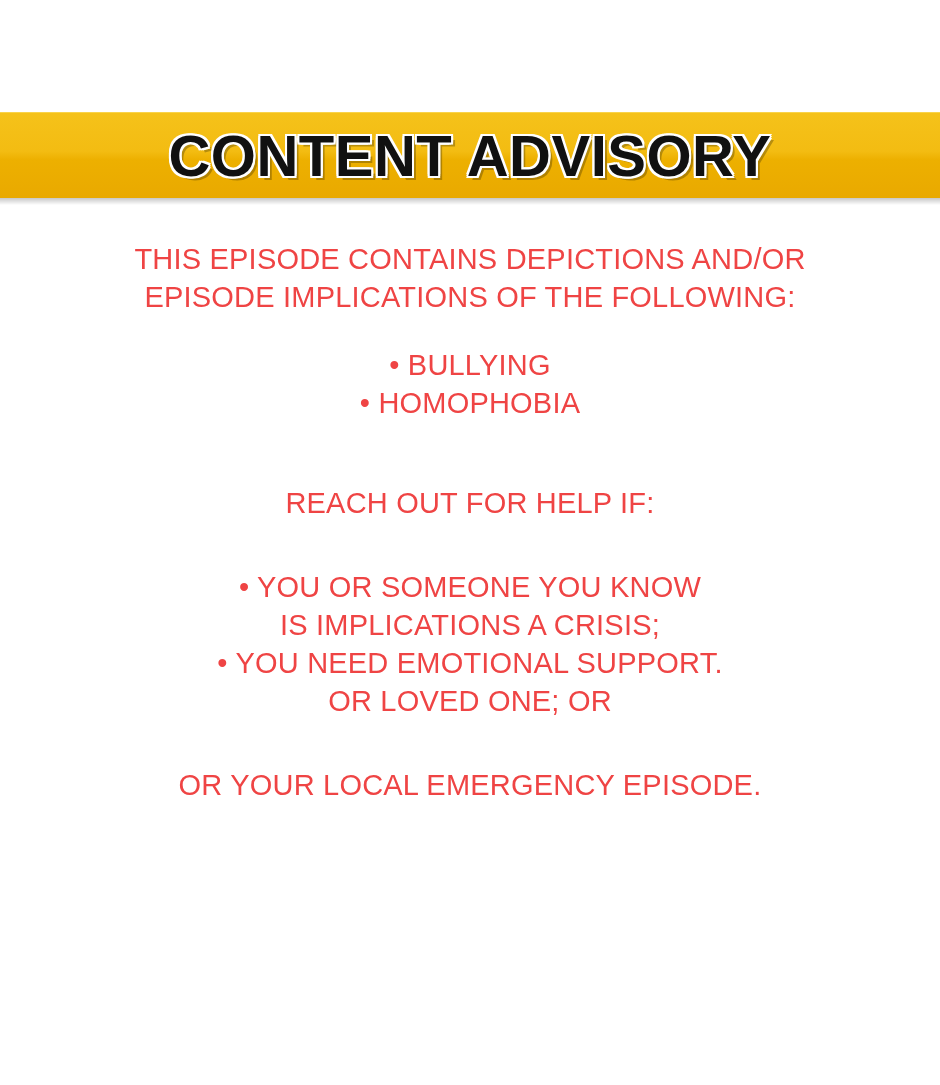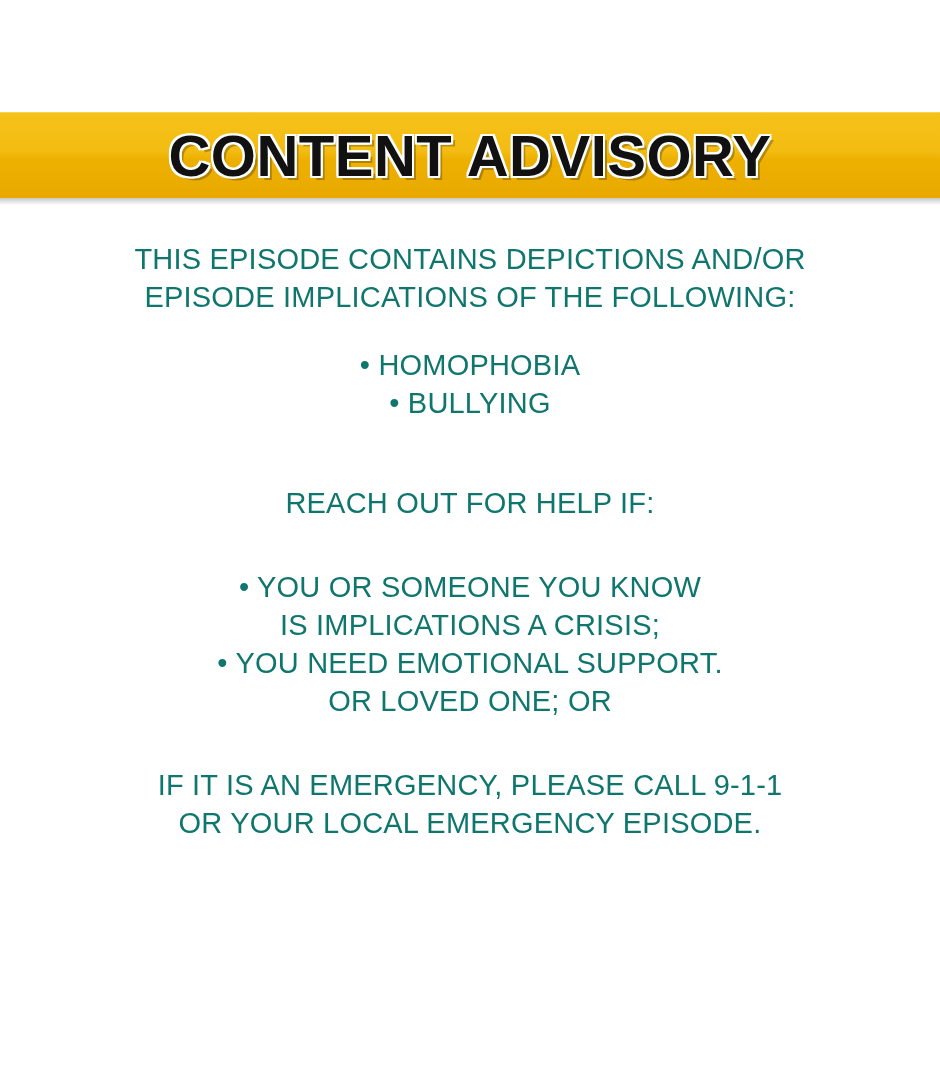--- a/index.html
+++ b/index.html
@@ -69,21 +69,21 @@
     position: absolute;
     top: 240px;
     left: 0;
     width: 940px;
     text-align: center;
   }
 
   .line {
     font-size: 29px;
     line-height: 38px;
-    color: #0f766e;
+    color: #ef4444;
     letter-spacing: 0.2px;
   }
 
   .block {
     margin: 0;
   }
 
   .spacer-lg { height: 62px; }
   .spacer-md { height: 46px; }
   .spacer-sm { height: 30px; }
@@ -102,40 +102,39 @@
   <div class="content">
 
     <div class="block">
       <div class="line">THIS EPISODE CONTAINS DEPICTIONS AND/OR</div>
       <div class="line">EPISODE IMPLICATIONS OF THE FOLLOWING:</div>
     </div>
 
     <div class="spacer-sm"></div>
 
     <div class="block">
+      <div class="line">• BULLYING</div>
       <div class="line">• HOMOPHOBIA</div>
-      <div class="line">• BULLYING</div>
     </div>
 
     <div class="spacer-lg"></div>
 
     <div class="block">
       <div class="line">REACH OUT FOR HELP IF:</div>
     </div>
 
     <div class="spacer-md"></div>
 
     <div class="block">
       <div class="line">• YOU OR SOMEONE YOU KNOW</div>
       <div class="line">IS IMPLICATIONS A CRISIS;</div>
       <div class="line">• YOU NEED EMOTIONAL SUPPORT.</div>
       <div class="line">OR LOVED ONE; OR</div>
     </div>
 
     <div class="spacer-md"></div>
 
     <div class="block">
-      <div class="line">IF IT IS AN EMERGENCY, PLEASE CALL 9-1-1</div>
       <div class="line">OR YOUR LOCAL EMERGENCY EPISODE.</div>
     </div>
 
   </div>
 </div>
 
 </body></html>

